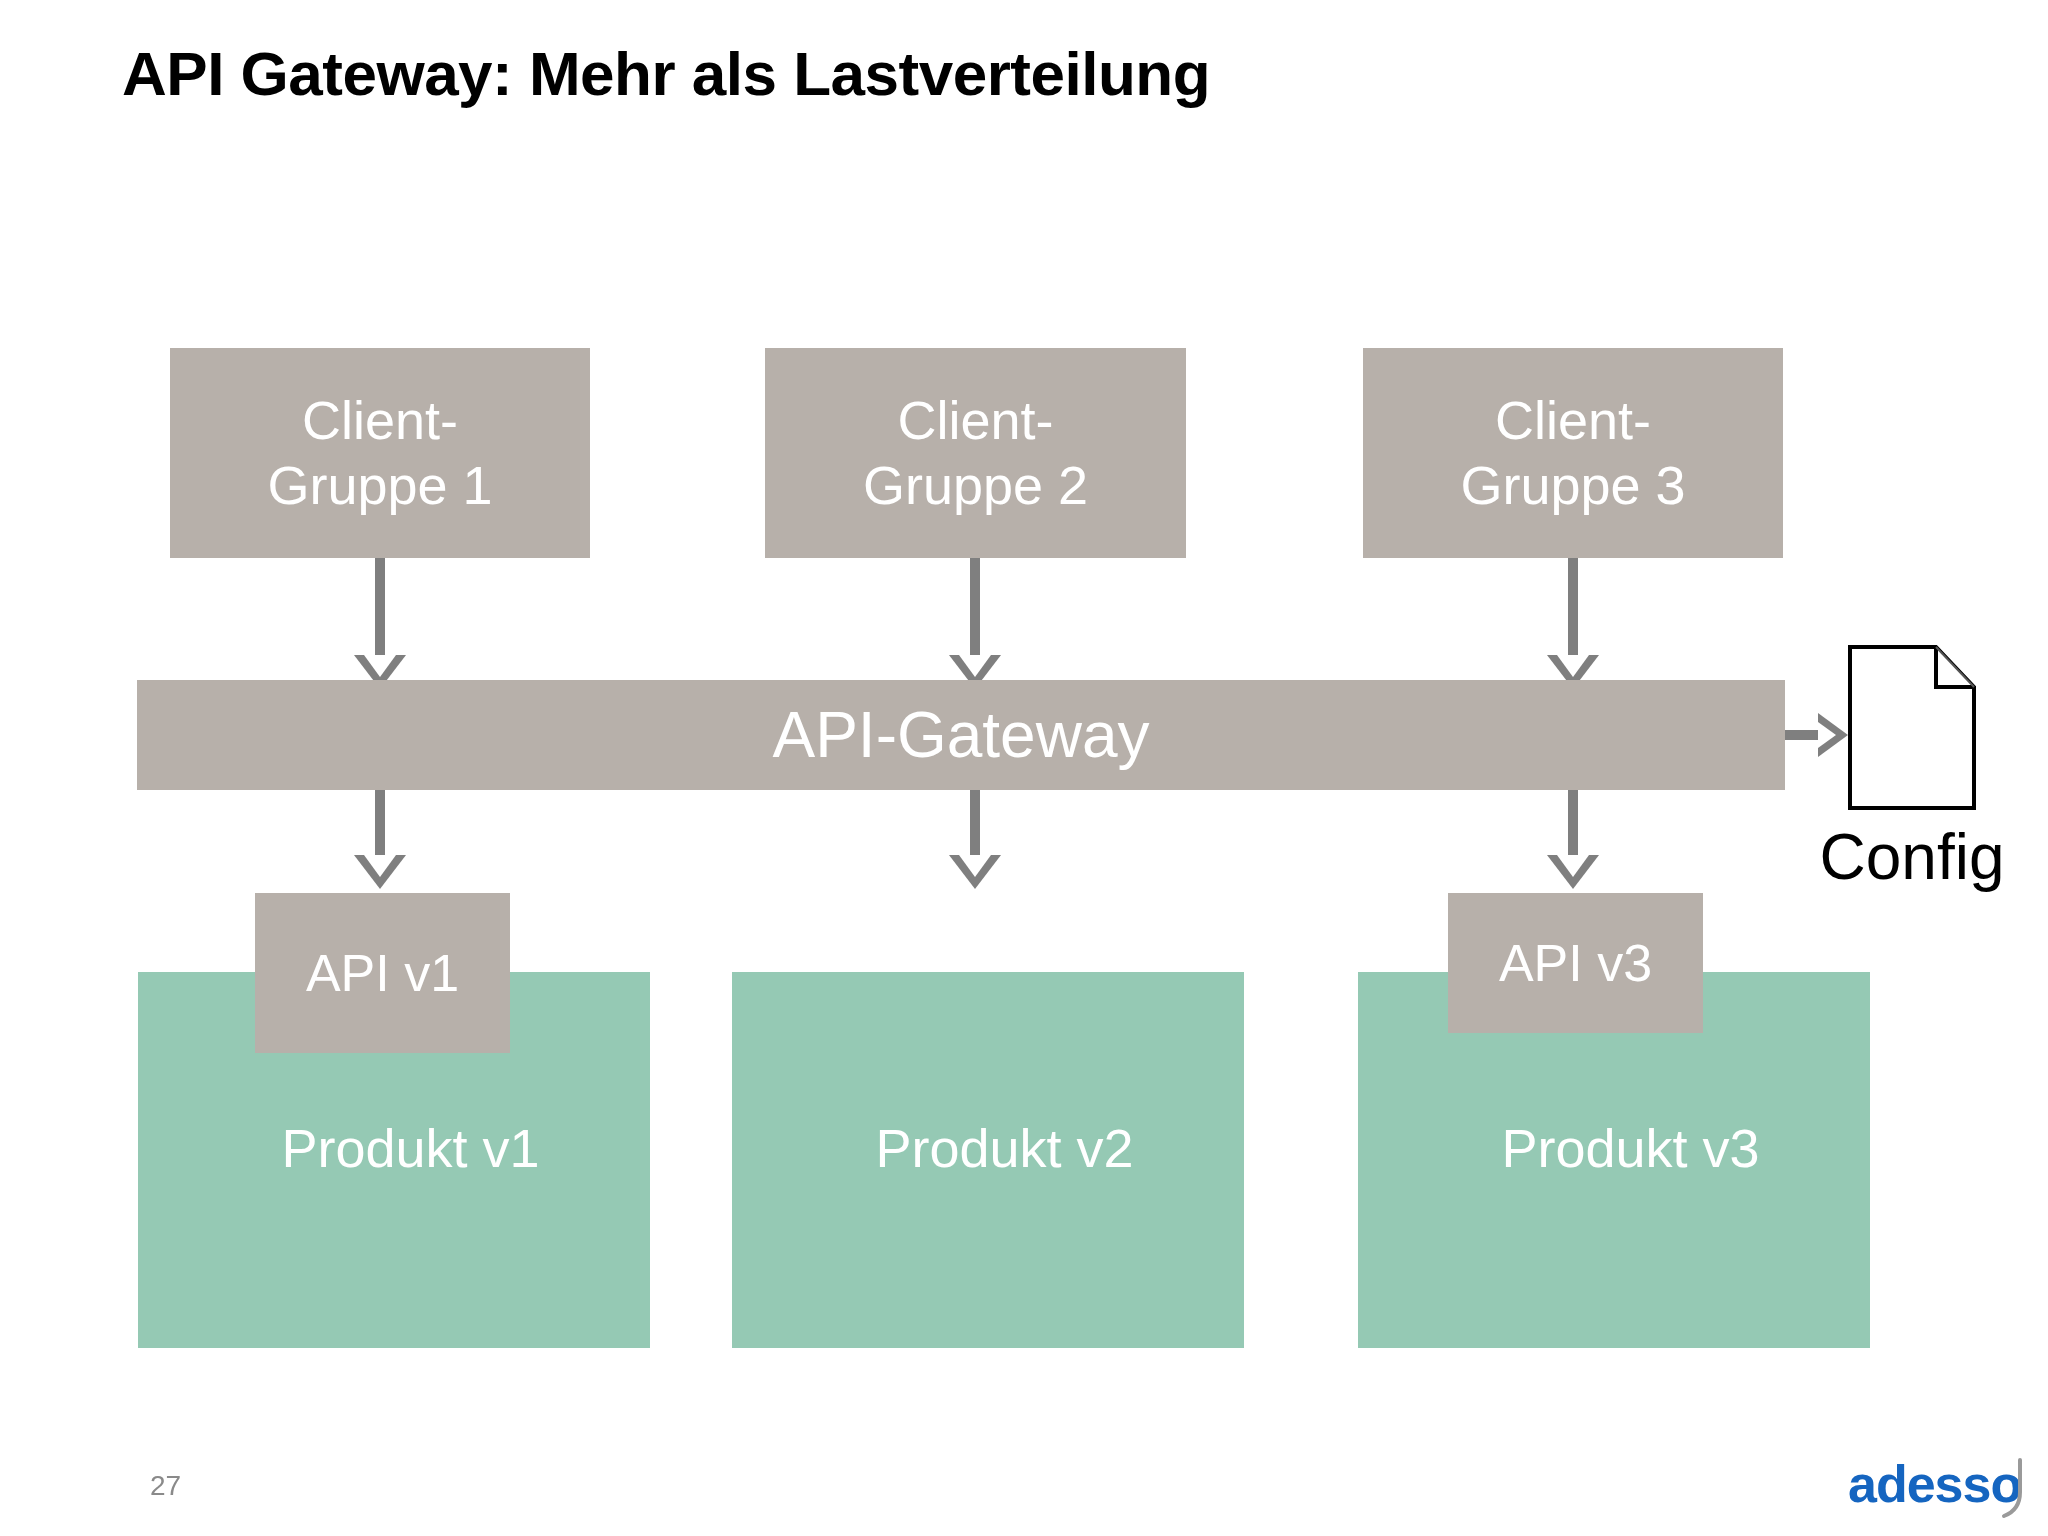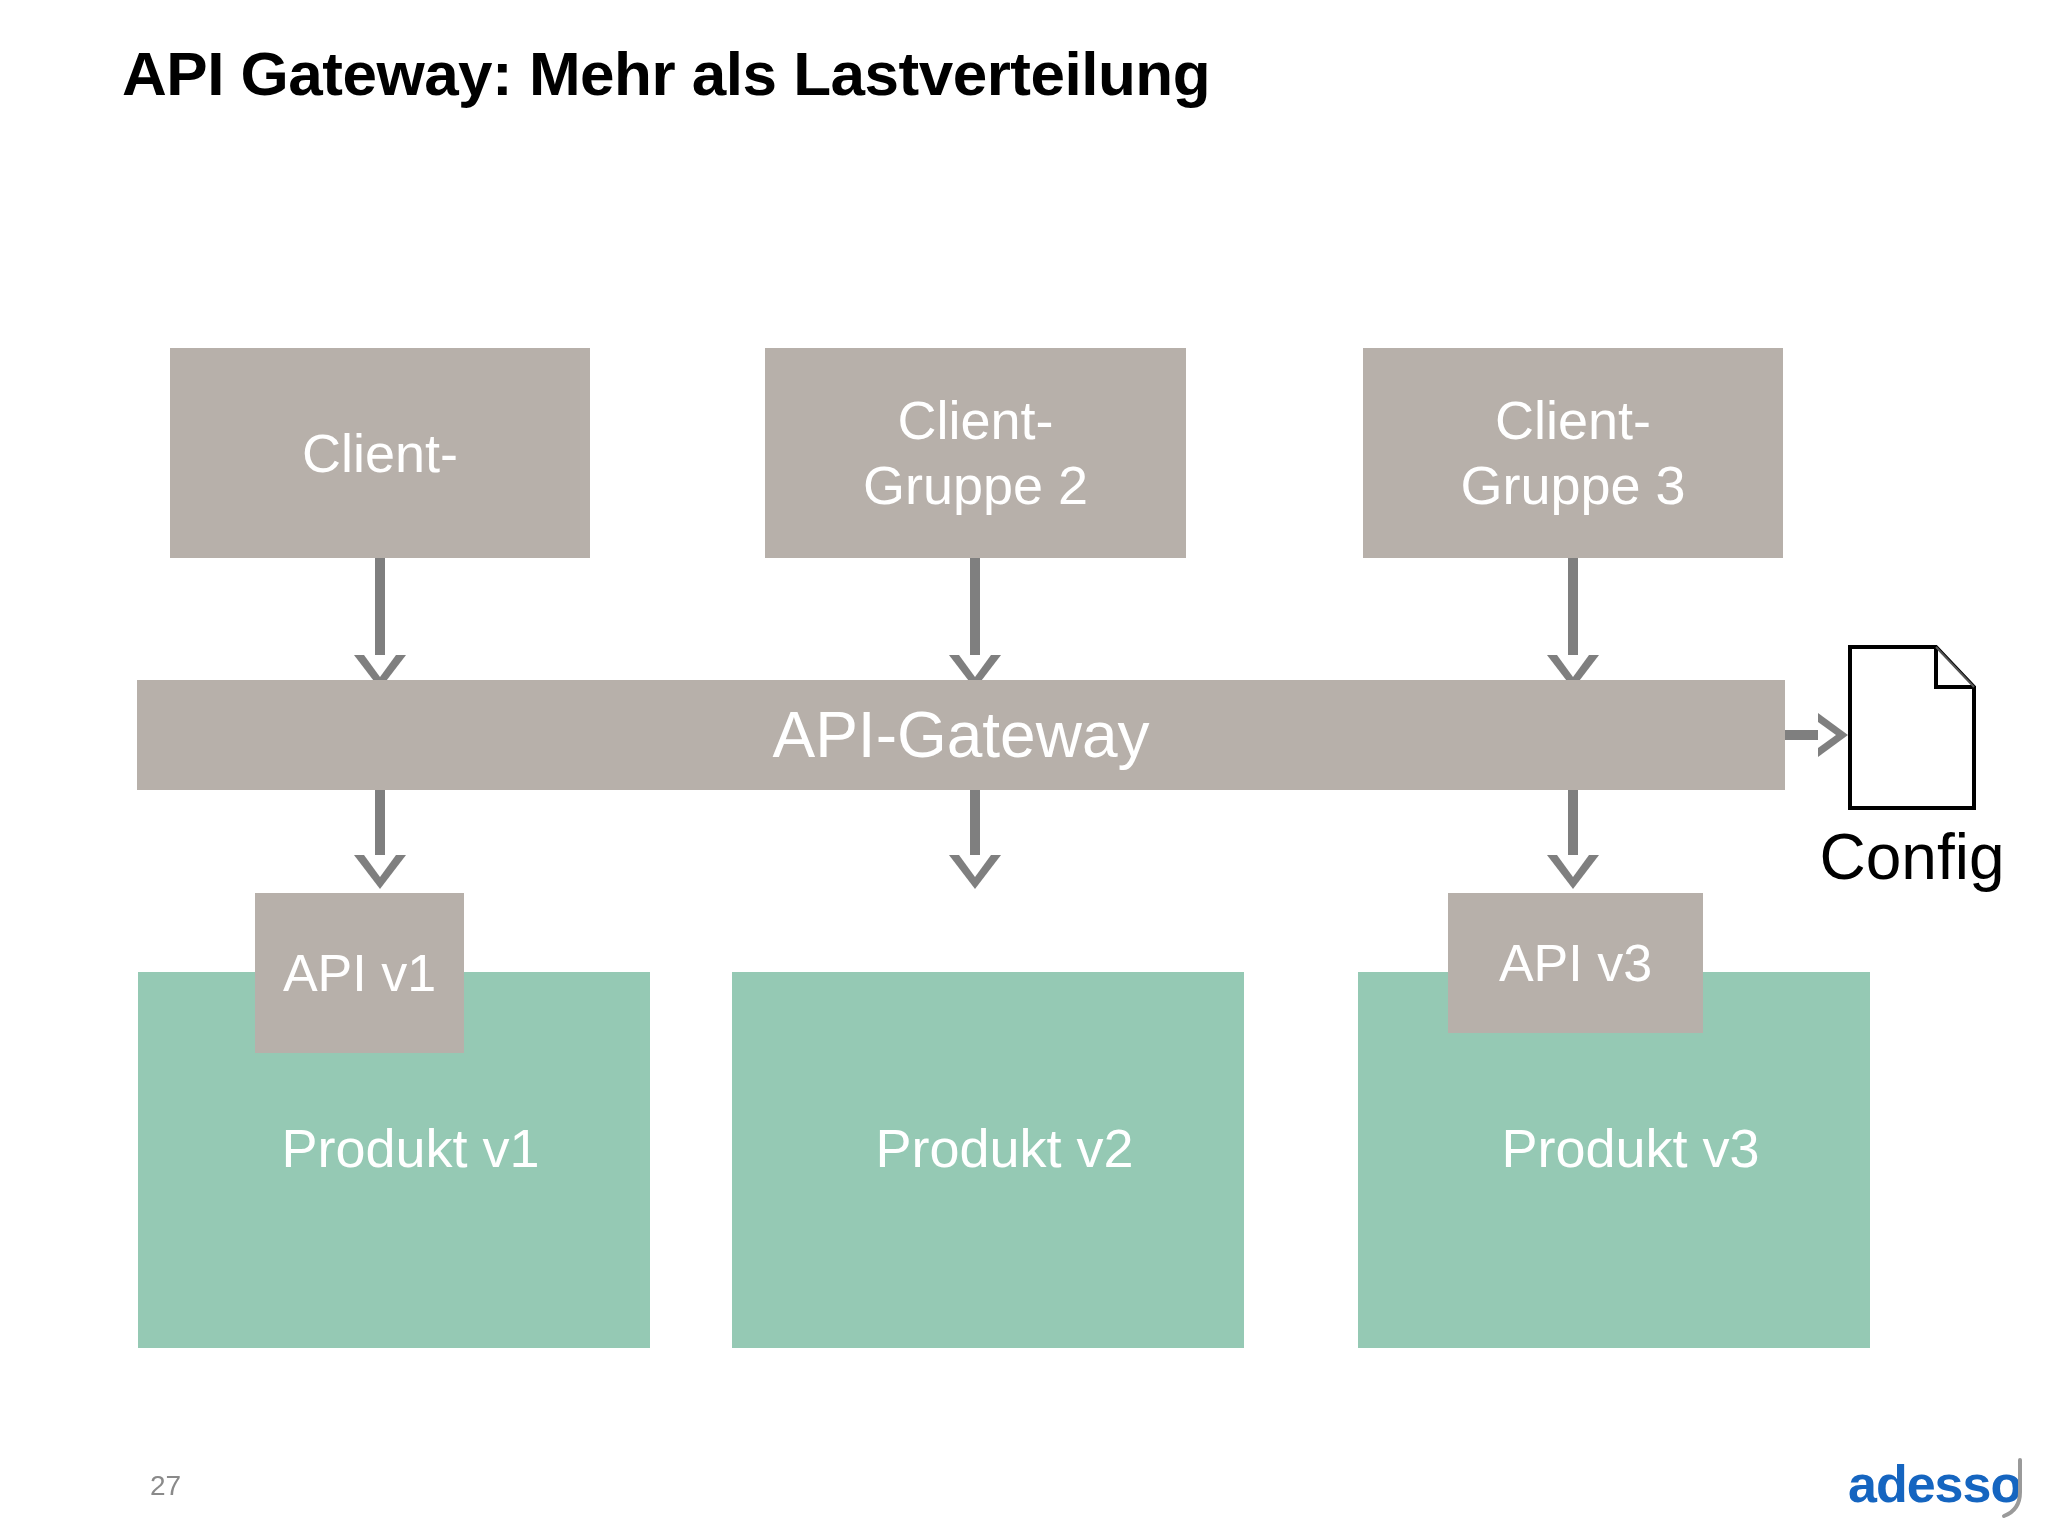--- a/index.html
+++ b/index.html
@@ -65,20 +65,21 @@
 </head>
 <body>
 
 <div class="slide">
 
   <div class="title">API Gateway: Mehr als Lastverteilung</div>
 
   <div class="box gray client-box" style="left:170px;top:348px;width:420px;height:210px;">
     <div>
       <span class="l1">Client-</span>
+      <span class="l2">Gruppe 1</span>
     </div>
   </div>
 
   <div class="box gray client-box" style="left:765px;top:348px;width:421px;height:210px;">
     <div>
       <span class="l1">Client-</span>
       <span class="l2">Gruppe 2</span>
     </div>
   </div>
 
@@ -135,21 +136,21 @@
   </div>
 
   <div class="box green produkt-box" style="left:732px;top:972px;width:512px;height:376px;">
     <span class="produkt-label" style="top:145px;">Produkt v2</span>
   </div>
 
   <div class="box green produkt-box" style="left:1358px;top:972px;width:512px;height:376px;">
     <span class="produkt-label" style="top:145px;">Produkt v3</span>
   </div>
 
-  <div class="box gray api-box" style="left:255px;top:893px;width:209px;height:160px;">
+  <div class="box gray api-box" style="left:255px;top:893px;width:255px;height:160px;">
     <span>API v1</span>
   </div>
 
 
   <div class="box gray api-box" style="left:1448px;top:893px;width:255px;height:140px;">
     <span>API v3</span>
   </div>
 
   <div class="page-num">27</div>
 

